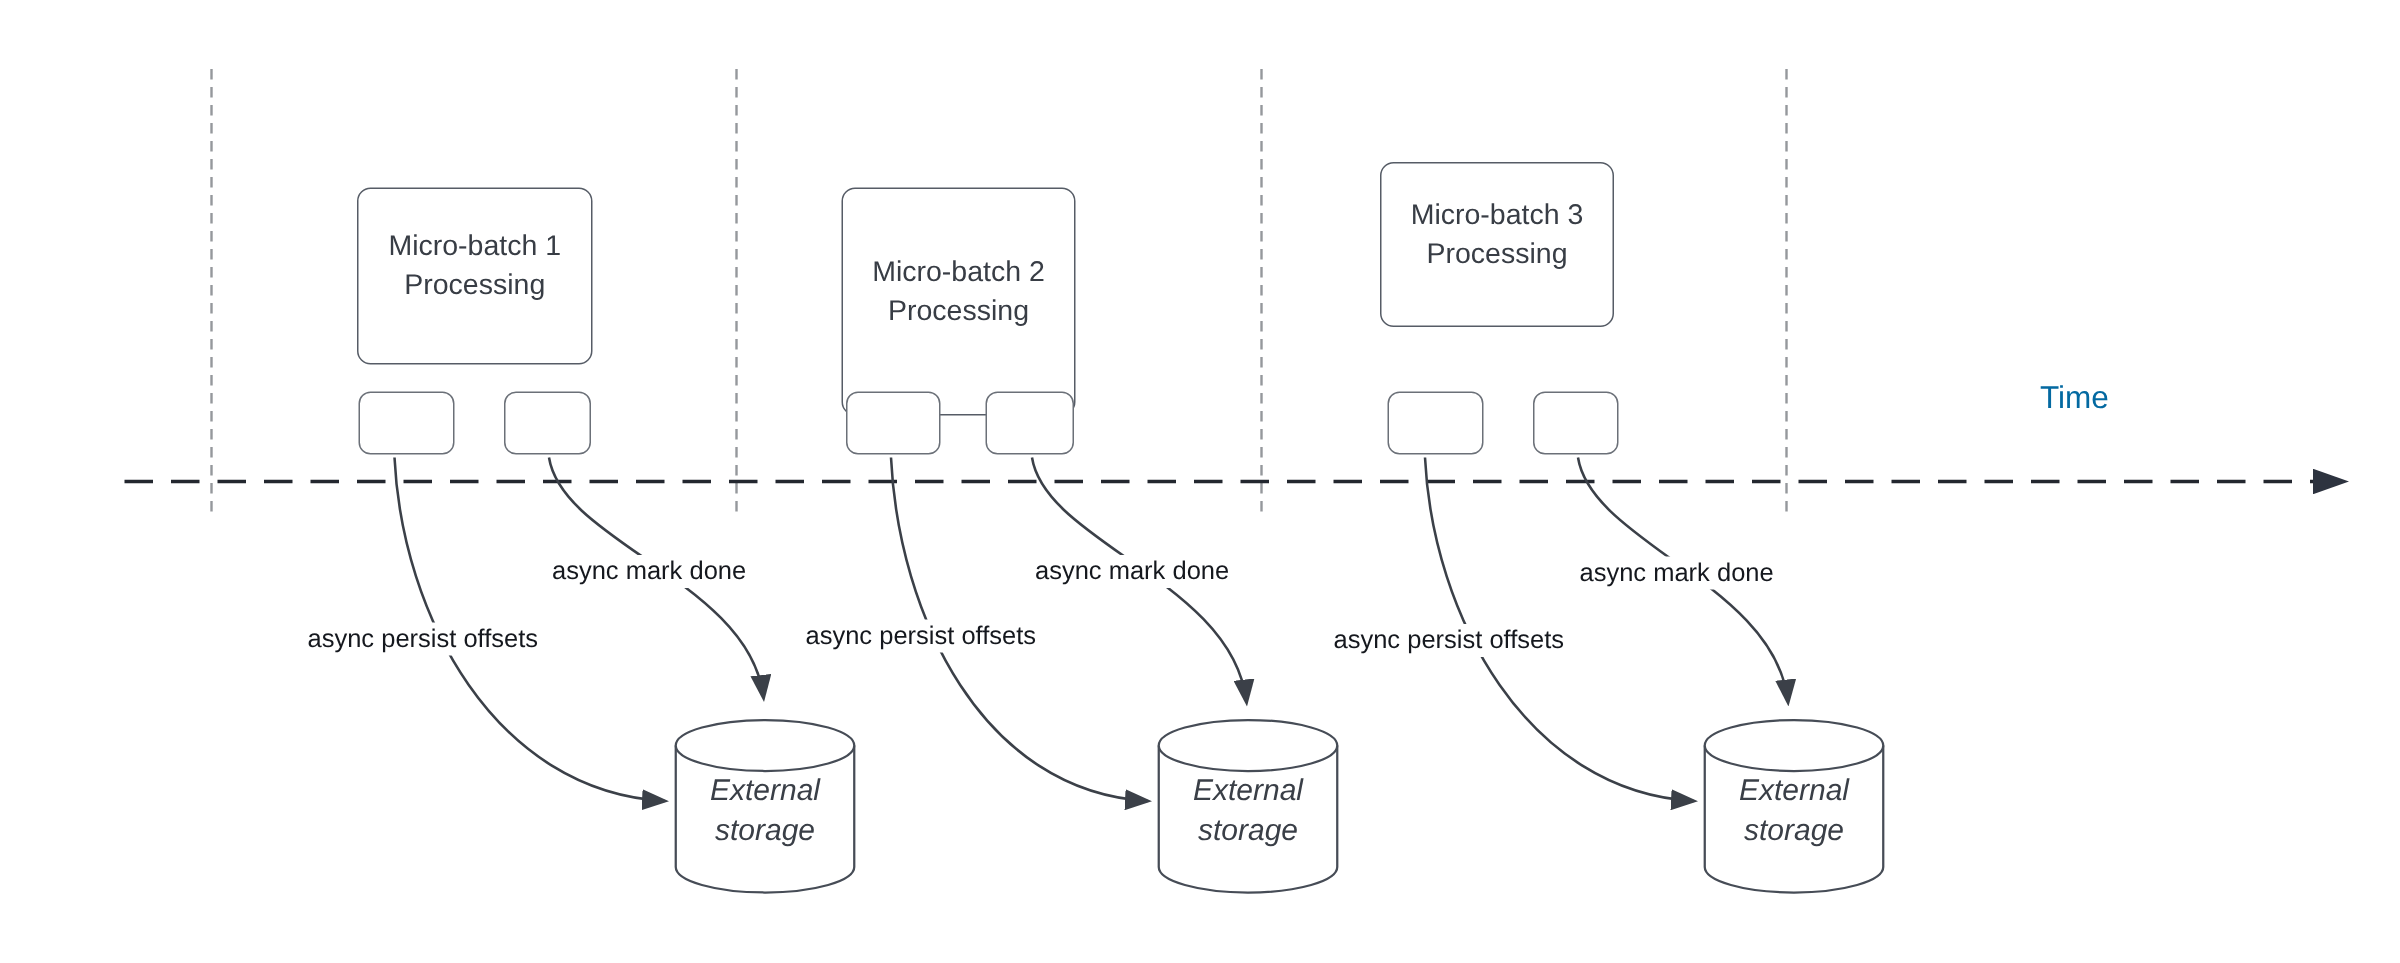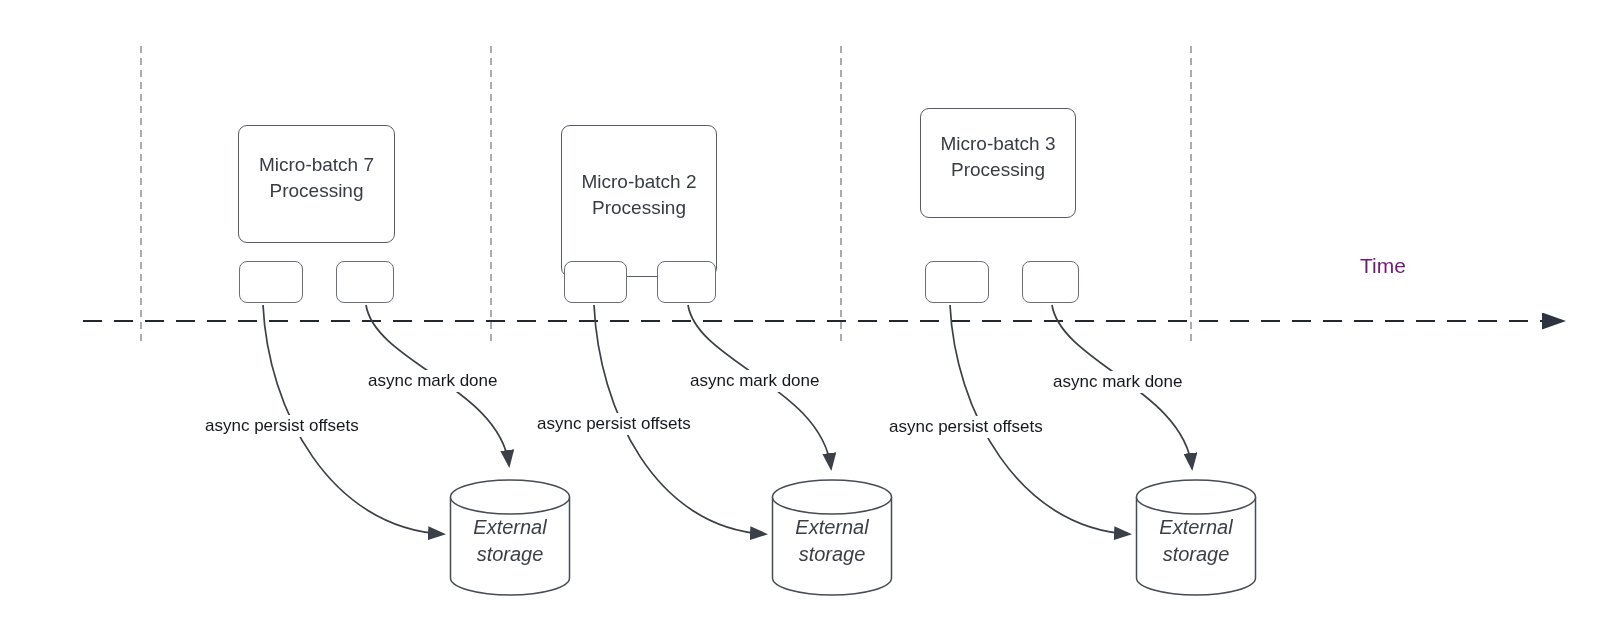--- a/index.html
+++ b/index.html
@@ -23,21 +23,21 @@
   .edge-label{
     position:absolute;z-index:2;background:#ffffff;
     font-size:17px;font-weight:400;color:#15181e;
     padding:1px 3px;white-space:nowrap;
   }
   .store-text{
     position:absolute;z-index:1;text-align:center;
     color:#3a3f47;font-size:20px;line-height:27px;font-style:italic;
   }
   .time-label{
-    position:absolute;z-index:1;color:#701a75;font-size:21px;white-space:nowrap;
+    position:absolute;z-index:1;color:#0369a1;font-size:21px;white-space:nowrap;
   }
 </style>
 </head>
 <body>
 
 <div class="canvas">
 
   <svg width="1600" height="642" viewBox="0 0 1600 642">
     <defs>
       <marker id="arrow" markerUnits="userSpaceOnUse" markerWidth="18" markerHeight="14" refX="15" refY="7" orient="auto">
@@ -70,21 +70,21 @@
       <path d="M263 305 C 268 410, 330 528, 443 534" marker-end="url(#arrow)"></path>
       <path d="M366 305 C 375 362, 500 388, 509 465" marker-end="url(#arrow)"></path>
       <path d="M594 305 C 599 410, 655 528, 765 534" marker-end="url(#arrow)"></path>
       <path d="M688 305 C 697 362, 822 388, 831 468" marker-end="url(#arrow)"></path>
       <path d="M950 305 C 955 410, 1018 528, 1129 534" marker-end="url(#arrow)"></path>
       <path d="M1052 305 C 1061 362, 1184 390, 1192 468" marker-end="url(#arrow)"></path>
     </g>
   </svg>
 
   <div class="proc-box" style="left:238px;top:125px;width:157px;height:118px">
-    <div>Micro-batch 7</div>
+    <div>Micro-batch 1</div>
     <div>Processing</div>
   </div>
   <div class="mini-box" style="left:239px;top:261px;width:64px"></div>
   <div class="mini-box" style="left:336px;top:261px;width:58px"></div>
   <div class="edge-label" style="left:202px;top:415px">async persist offsets</div>
   <div class="edge-label" style="left:365px;top:370px">async mark done</div>
   <div class="store-text" style="left:450px;top:514px;width:120px">
     <div>External</div>
     <div>storage</div>
   </div>

